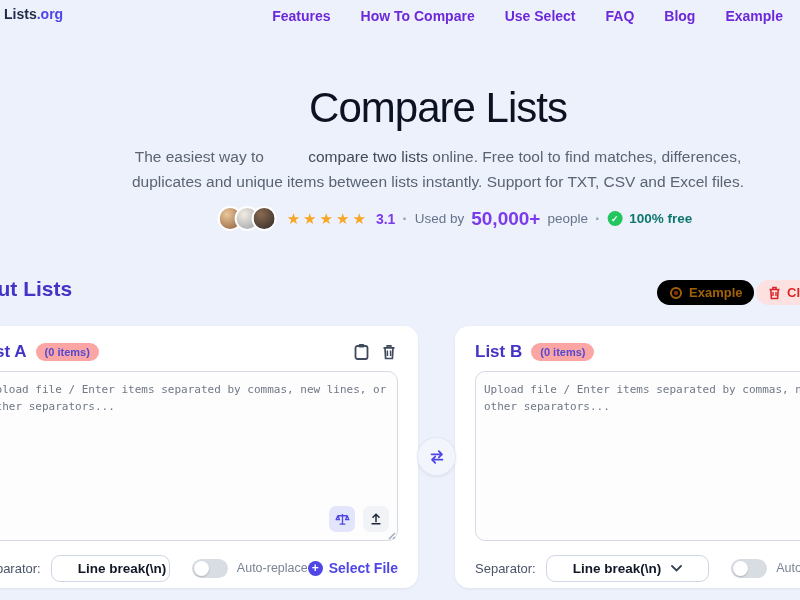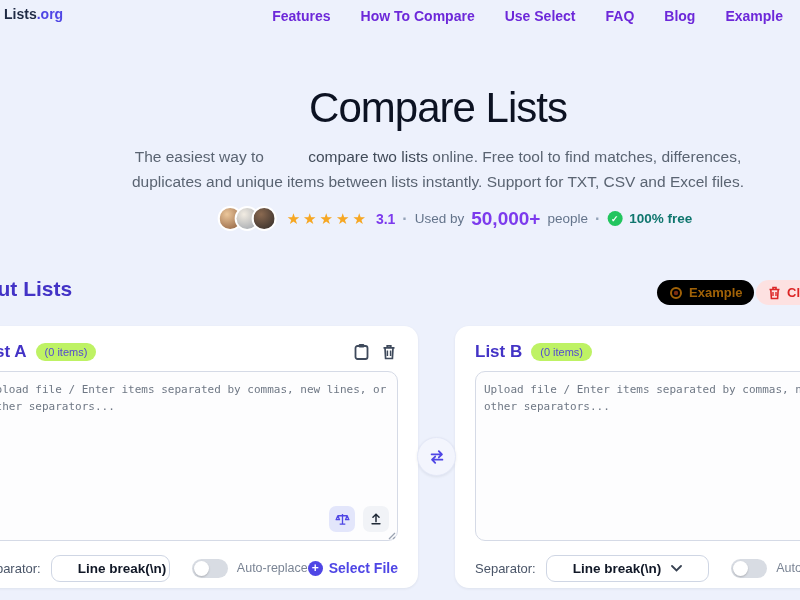--- a/index.html
+++ b/index.html
@@ -44,21 +44,21 @@
   .example-btn { left:657px; background:#000000; color:#a16207; }
   .clear-btn { left:756px; width:120px; background:#fdE1e1; color:#dc2626; }
 
   
   .card { position:absolute; top:326px; width:458px; height:262px; background:#fff; border-radius:14px;
     box-shadow:0 1px 3px rgba(15,23,42,.07); padding:13px 20px 0; }
   .card-a { left:-40px; }
   .card-b { left:455px; }
   .card-head { display:flex; align-items:center; gap:9px; height:25px; }
   .list-title { font-size:17px; font-weight:800; color:#4333c6; }
-  .count-badge { background:#bef264; color:#5349d2; font-size:11px; font-weight:400; padding:3px 9px; border-radius:999px; }
+  .count-badge { background:#fca5a5; color:#5349d2; font-size:11px; font-weight:700; padding:3px 9px; border-radius:999px; }
   .head-spacer { flex:1; }
   .icon-btn { background:none; border:none; cursor:pointer; padding:2px; display:flex; }
 
   .ta-wrap { position:relative; margin-top:7px; }
   textarea { width:418px; height:170px; border:1.5px solid #d5dae6; border-radius:10px; background:#fdfdfe;
     padding:9px 8px; font-family:"DejaVu Sans Mono","Liberation Mono",monospace; font-size:11px; line-height:17px;
     color:#334155; resize:none; display:block; }
   textarea::placeholder { color:#6f7885; }
   .ta-actions { position:absolute; right:9px; bottom:9px; display:flex; gap:8px; }
   .mini-btn { width:26px; height:26px; border:none; border-radius:7px; display:flex; align-items:center; justify-content:center; cursor:pointer; }

